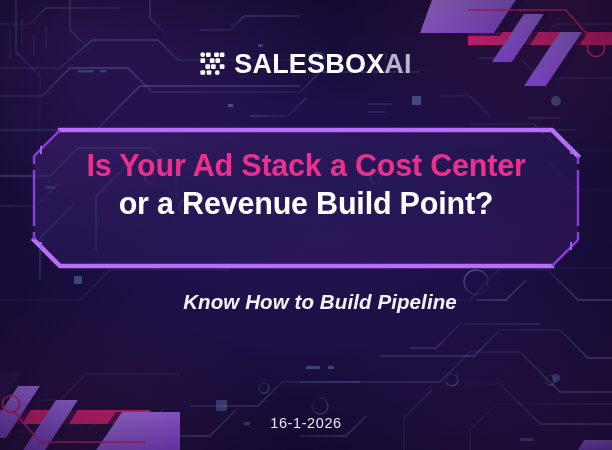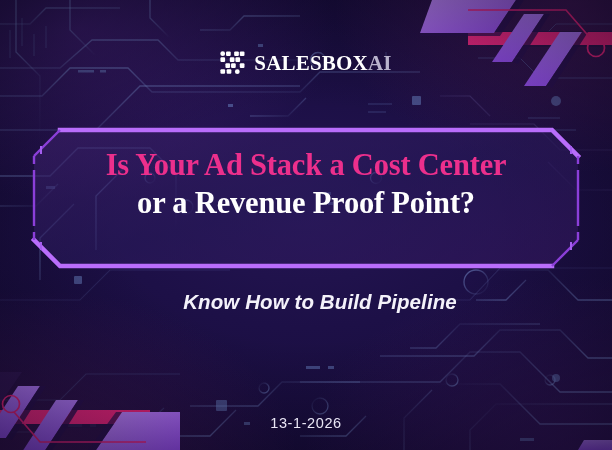--- a/index.html
+++ b/index.html
@@ -54,26 +54,26 @@
     position: absolute;
     left: 0; right: 0; top: 51px;
     display: flex;
     align-items: center;
     justify-content: center;
     gap: 9px;
     z-index: 20;
   }
   .logo-mark { width: 25px; height: 25px; display: block; }
   .logo-word {
-    font-size: 21px;
+    font-size: 27px;
     font-weight: 700;
     letter-spacing: .2px;
     line-height: 1;
     white-space: nowrap;
-    font-family: Liberation Serif, serif;
+    font-family: Liberation Sans, sans-serif;
   }
   .logo-word .lw-main { color: #ffffff; }
   .logo-word .lw-ai { color: #b9b3cc; }
 
   
   .frame-wrap {
     position: absolute;
     left: 28px; top: 122px;
     width: 556px; height: 152px;
     z-index: 15;
@@ -84,21 +84,20 @@
     left: 0; right: 0; top: 24px;
     text-align: center;
     z-index: 2;
   }
   .hl-line {
     font-size: 30.5px;
     font-weight: 700;
     line-height: 38px;
     letter-spacing: -0.2px;
     white-space: nowrap;
-    font-family: Liberation Serif, serif;
   }
   .hl-1 { color: #ec2f8c; }
   .hl-2 { color: #ffffff; }
 
   
   .subtitle {
     position: absolute;
     left: 0; right: 0; top: 288px;
     text-align: center;
     z-index: 18;
@@ -362,24 +361,24 @@
       <g stroke="#a55ef0" stroke-width="2" fill="none">
         <path d="M13 24 L13 32"></path>
         <path d="M13 120 L13 128"></path>
         <path d="M543 24 L543 32"></path>
         <path d="M543 120 L543 128"></path>
       </g>
     </svg>
 
     <div class="headline">
       <div class="hl-line hl-1">Is Your Ad Stack a Cost Center</div>
-      <div class="hl-line hl-2">or a Revenue Proof Point?</div>
+      <div class="hl-line hl-2">or a Revenue Build Point?</div>
     </div>
   </div>
 
   <div class="subtitle">
     <div class="sub-line">Know How to Build Pipeline</div>
   </div>
 
-  <div class="date-text">13-1-2026</div>
+  <div class="date-text">16-1-2026</div>
 
   <div class="bg-vignette"></div>
 </div>
 
 </body></html>

